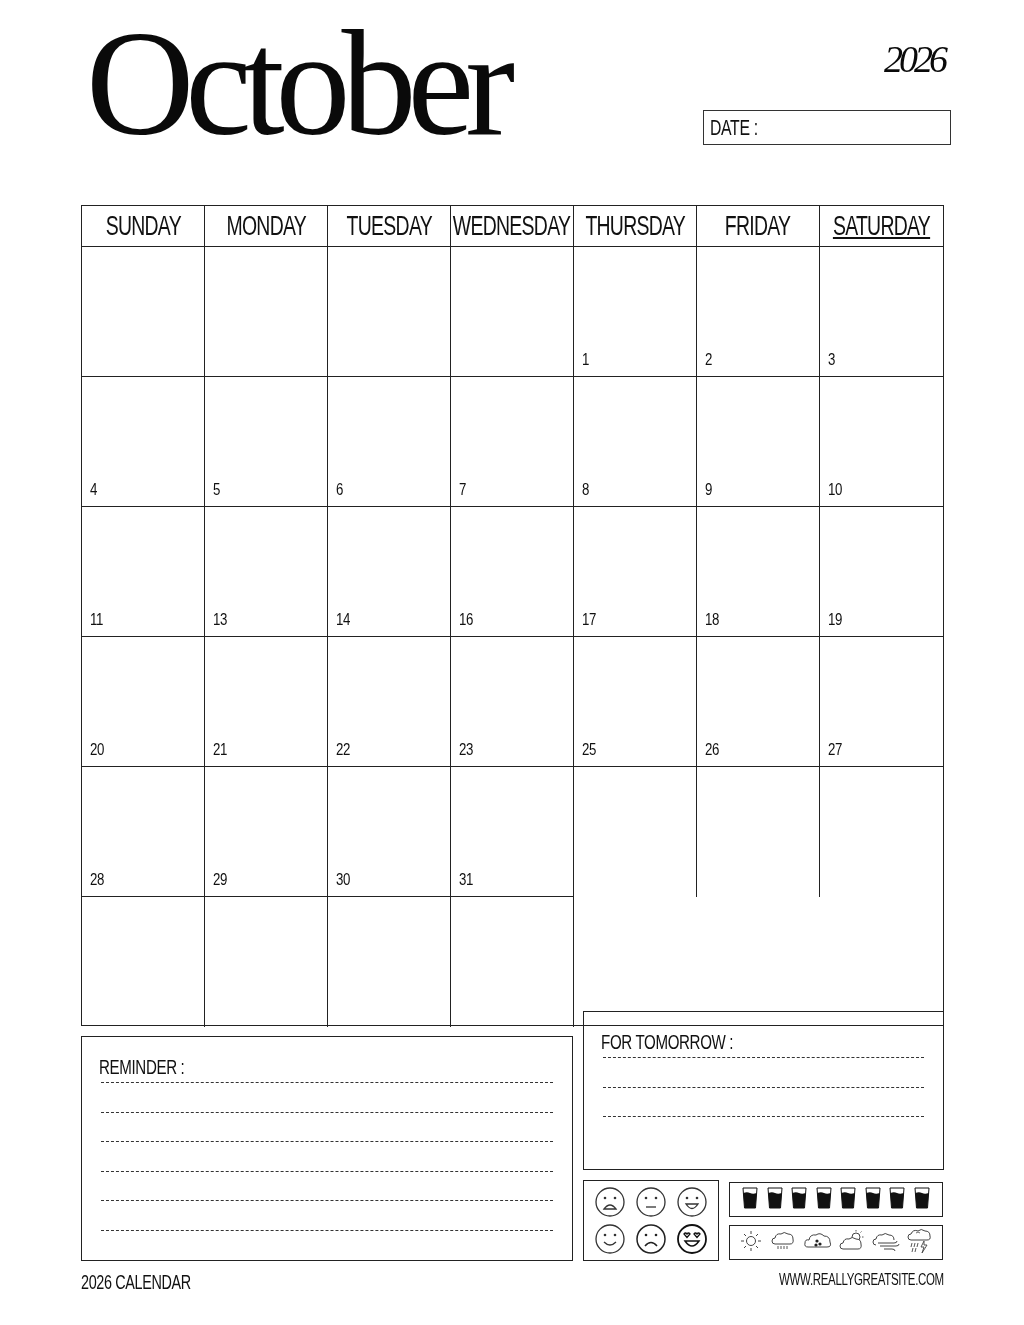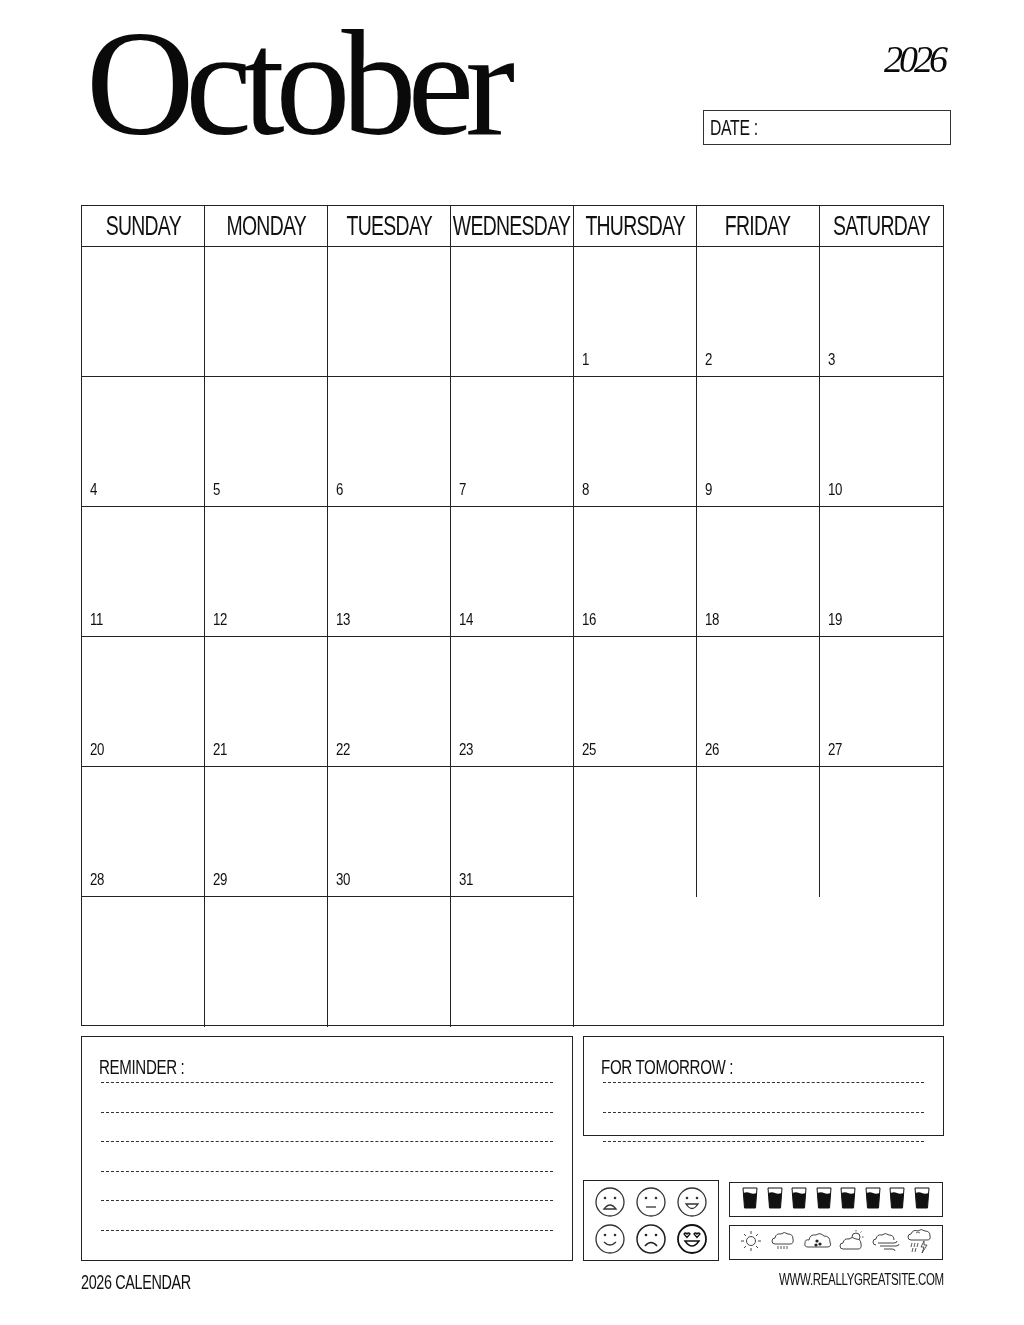--- a/index.html
+++ b/index.html
@@ -31,36 +31,36 @@
 
   .calendar {
     position: absolute; left: 81px; top: 205px; width: 863px; height: 821px;
     border: 1.5px solid #222;
   }
   .cal-head { display: grid; grid-template-columns: repeat(7, 1fr); height: 41px; border-bottom: 1.5px solid #222; }
   .cal-head .hcell {
     display: flex; align-items: center; justify-content: center;
     border-right: 1.5px solid #222; overflow: hidden;
   }
-  .cal-head .hcell:last-child { border-right: none; }
+  .cal-head .hcell:last-child { border-right: none; text-decoration: underline; }
   .hcell .cond { font-size: 27px; transform-origin: center center; letter-spacing: -1px; }
   .cal-body { display: grid; grid-template-columns: repeat(7, 1fr); grid-template-rows: repeat(6, 130px); height: 778px; }
   .dcell {
     position: relative; border-right: 1.5px solid #222; border-bottom: 1.5px solid #222;
   }
   .dcell:nth-child(7n) { border-right: none; }
   .dcell.last-row { border-bottom: none; }
   .dnum {
     position: absolute; left: 8px; bottom: 6px; font-size: 17px;
   }
   .dnum .cond { transform: scaleX(0.78); }
 
   .panel { position: absolute; border: 1.5px solid #222; }
   .reminder { left: 81px; top: 1036px; width: 492px; height: 225px; }
-  .tomorrow { left: 583px; top: 1036px; width: 361px; height: 100px; text-align: right; }
+  .tomorrow { left: 583px; top: 1011px; width: 361px; height: 159px; text-align: right; }
   .panel-label { position: absolute; left: 17px; top: 18px; font-size: 21px; }
   .tomorrow .panel-label { left: 17px; }
   .dash-line { position: absolute; left: 19px; right: 19px; height: 0; border-top: 1.5px dashed #333; }
 
   .mood-box { position: absolute; left: 583px; top: 1180px; width: 136px; height: 81px; border: 1.5px solid #222;
     display: grid; grid-template-columns: repeat(3, 1fr); grid-template-rows: repeat(2, 1fr); padding: 3px 6px; }
   .mood-box .ic { display: flex; align-items: center; justify-content: center; }
   .water-box { position: absolute; left: 729px; top: 1182px; width: 214px; height: 35px; border: 1.5px solid #222;
     display: flex; align-items: center; justify-content: space-around; padding: 0 8px; }
   .weather-box { position: absolute; left: 729px; top: 1225px; width: 214px; height: 35px; border: 1.5px solid #222;
@@ -135,30 +135,30 @@
       <div class="dcell">
         <div class="dnum"><span class="cond">9</span></div>
       </div>
       <div class="dcell">
         <div class="dnum"><span class="cond">10</span></div>
       </div>
       <div class="dcell">
         <div class="dnum"><span class="cond">11</span></div>
       </div>
       <div class="dcell">
-        <div class="dnum"><span class="cond">12</span></div>
-      </div>
-      <div class="dcell">
         <div class="dnum"><span class="cond">13</span></div>
       </div>
       <div class="dcell">
         <div class="dnum"><span class="cond">14</span></div>
       </div>
       <div class="dcell">
         <div class="dnum"><span class="cond">16</span></div>
+      </div>
+      <div class="dcell">
+        <div class="dnum"><span class="cond">17</span></div>
       </div>
       <div class="dcell">
         <div class="dnum"><span class="cond">18</span></div>
       </div>
       <div class="dcell">
         <div class="dnum"><span class="cond">19</span></div>
       </div>
       <div class="dcell">
         <div class="dnum"><span class="cond">20</span></div>
       </div>

